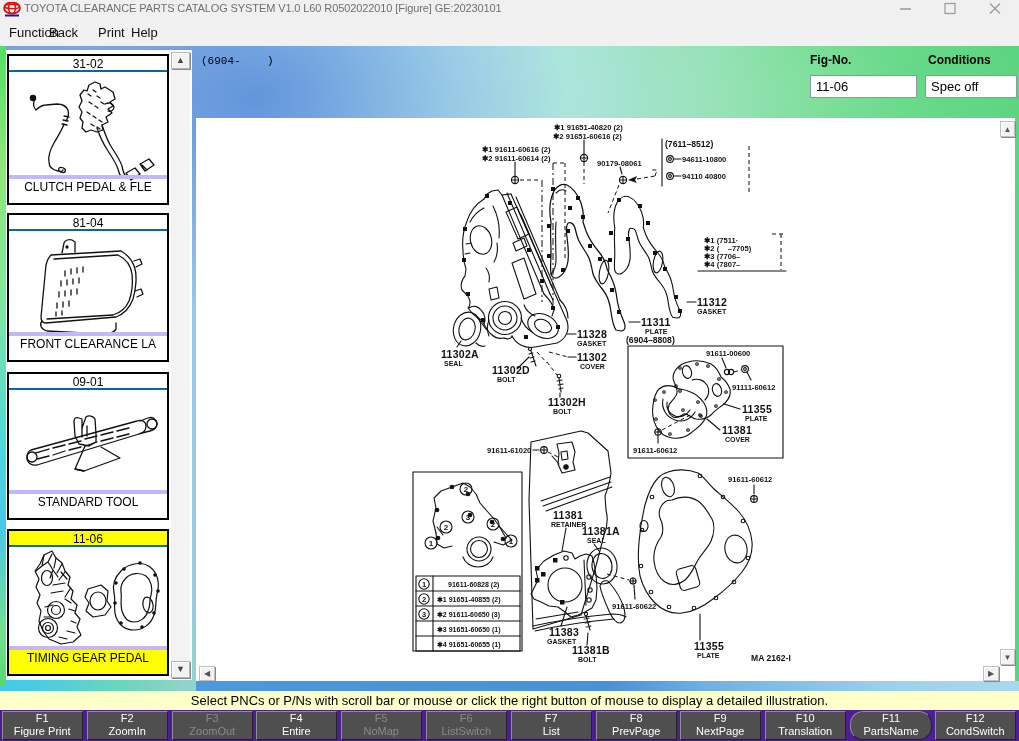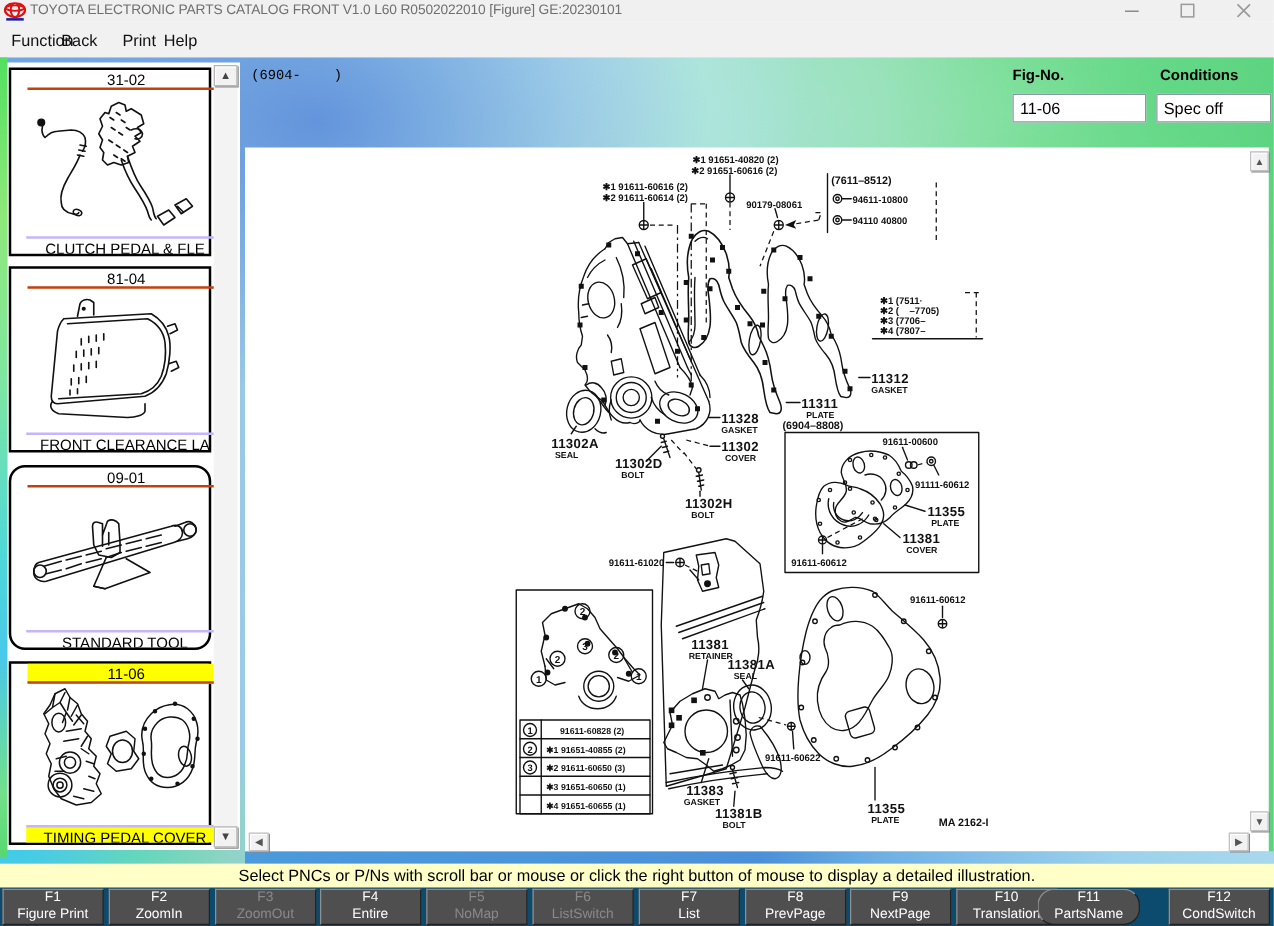--- a/index.html
+++ b/index.html
@@ -25,44 +25,44 @@
 #leftedge{left:0;top:46px;width:6px;height:640px;background:linear-gradient(#52e060,#8fe87a 20%,#7fe6a0 40%,#4fd8d8 62%,#49c8ea 75%,#73e08a 92%,#57d870);}
 #bluestrip{left:196px;top:681px;width:823px;height:10px;background:linear-gradient(90deg,#4a9adc 0%,#4a90d8 50%,#6fb0e4 62%,#9cd2ec 85%,#a8d8ee 100%);}
 #code6904{left:201px;top:55px;font-size:11px;font-weight:normal;font-family:"Liberation Mono",monospace;color:#000;}
 #figlabel{left:810px;top:53px;font-size:12px;font-weight:bold;color:#000;}
 #figbox{left:810px;top:75px;width:107px;height:23px;background:#fff;border:1px solid #8a9aa5;font-size:13px;padding:3px 0 0 5px;box-sizing:border-box;}
 #condlabel{left:928px;top:53px;font-size:12px;font-weight:bold;color:#000;}
 #condbox{left:925px;top:75px;width:92px;height:23px;background:#fff;border:1px solid #8a9aa5;font-size:13px;padding:3px 0 0 5px;box-sizing:border-box;}
 
 #sidebarbg{left:6px;top:50px;width:186px;height:630px;background:#fff;}
 .thumb{left:7px;width:162px;background:#fff;border:2px solid #000;box-sizing:border-box;}
-.thead{position:absolute;left:13px;top:0;width:100%;height:16px;border-bottom:2px solid #c2410c;text-align:center;font-size:12px;padding-top:1px;box-sizing:border-box;}
-.tcap{position:absolute;left:12px;bottom:0;width:100%;height:14px;border-top:2px solid #c4b5fd;text-align:center;font-size:12px;padding-top:1px;box-sizing:border-box;white-space:nowrap;overflow:hidden;}
+.thead{position:absolute;left:0;top:0;width:100%;height:16px;border-bottom:2px solid #0369a1;text-align:center;font-size:12px;padding-top:1px;box-sizing:border-box;}
+.tcap{position:absolute;left:0;bottom:0;width:100%;height:28px;border-top:4px solid #c4b5fd;text-align:center;font-size:12px;padding-top:1px;box-sizing:border-box;white-space:nowrap;overflow:hidden;}
 .yel{background:#ffff00;}
 #sscroll{left:171px;top:52px;width:19px;height:627px;background:#f3f3f3;}
 .sbtn{position:absolute;width:19px;height:17px;background:#f2f2f2;border:1px solid #b5b5b5;box-shadow:inset 1px 1px 0 #fff,1px 1px 0 #8a8a8a;box-sizing:border-box;text-align:center;line-height:14px;font-size:9px;color:#444;}
 
 #diagram{left:196px;top:118px;width:819px;height:563px;background:#fff;}
 .dbtn{position:absolute;background:#f2f2f2;border:1px solid #c0c0c0;box-shadow:inset 1px 1px 0 #fff,1px 1px 0 #8a8a8a;box-sizing:border-box;text-align:center;color:#555;}
 
 #msgbar{left:0;top:691px;width:1019px;height:19px;background:#ffffc8;text-align:center;font-size:13px;padding-top:2px;box-sizing:border-box;color:#000;}
-#fkeys{left:0;top:710px;width:1019px;height:31px;background:#0c4a6e;}
+#fkeys{left:0;top:710px;width:1019px;height:31px;background:#4c1d95;}
 .fk{position:absolute;top:1px;height:29px;background:#4f4f4f;border-top:1px solid #8f8f8f;border-left:1px solid #8f8f8f;border-right:1px solid #222;border-bottom:1px solid #222;box-sizing:border-box;color:#fff;text-align:center;font-size:11px;line-height:13px;}
 .fk.dim{color:#8a8a8a;}
 </style>
 </head>
 <body>
 <div class="abs" id="titlebar">
  <svg class="abs" style="left:3px;top:2px" width="18" height="15" viewBox="0 0 18 15">
   <ellipse cx="9" cy="6" rx="8" ry="5.6" fill="none" stroke="#e01010" stroke-width="1.8"></ellipse>
   <ellipse cx="9" cy="6" rx="3.4" ry="5.6" fill="none" stroke="#e01010" stroke-width="1.6"></ellipse>
   <ellipse cx="9" cy="4.4" rx="7.2" ry="2.2" fill="none" stroke="#e01010" stroke-width="1.4"></ellipse>
   <rect x="2" y="12.5" width="14" height="2" fill="#1a1aa0"></rect>
  </svg>
- <div class="abs" id="title">TOYOTA ELECTRONIC PARTS CATALOG FRONT V1.0 L60 R0502022010 [Figure] GE:20230101</div>
+ <div class="abs" id="title">TOYOTA CLEARANCE PARTS CATALOG SYSTEM V1.0 L60 R0502022010 [Figure] GE:20230101</div>
  <svg class="abs" style="left:898px;top:2px" width="115" height="13" viewBox="0 0 115 13">
   <line x1="2" y1="7" x2="13" y2="7" stroke="#8a8a8a" stroke-width="1.3"></line>
   <rect x="47" y="1.5" width="10" height="10" fill="none" stroke="#9a9a9a" stroke-width="1.2"></rect>
   <path d="M92 1.5 L102 11.5 M102 1.5 L92 11.5" stroke="#9a9a9a" stroke-width="1.3"></path>
  </svg>
 </div>
 <div class="abs" id="menubar">
  <div class="abs menuitem" style="left:9px">Function</div>
  <div class="abs menuitem" style="left:49px">Back</div>
  <div class="abs menuitem" style="left:98px">Print</div>
@@ -103,21 +103,21 @@
  <path d="M42,24 C40,26 38,30 37,34 L32,86 C32,90 34,92 37,92 L107,86 C115,83 121,76 124,68 C127,58 128,45 126,38 C124,30 119,24 112,20 L42,24 Z"></path>
  <path d="M45,28 L109,24 C117,28 122,35 123,43 C124,52 123,62 120,70 C117,77 111,82 104,84 L38,88"></path>
  <path d="M53,22 L55,12 C56,9 60,8 63,9 L66,11 L66,21"></path>
  <circle cx="58" cy="16" r="1" fill="#111"></circle>
  <path d="M125,30 L131,28 L133,33 L127,36 M126,60 L132,58 L134,63 L128,66"></path>
  <path d="M33,90 C30,94 32,98 38,100 L93,103 C100,103 106,101 107,98 L107,92"></path>
  <path d="M56,40 l0,5 M62,38 l0,5 M68,37 l0,5 M74,36 l0,5 M52,50 l0,5 M58,49 l0,5 M64,48 l0,5 M70,47 l0,5 M50,61 l0,5 M56,60 l0,5 M62,59 l0,5 M68,58 l0,5 M48,72 l0,5 M54,71 l0,5 M60,70 l0,5 M47,81 l0,4 M53,80 l0,4"></path>
  </svg>
  <div class="tcap">FRONT CLEARANCE LA</div>
 </div>
-<div class="abs thumb" style="top:372px;height:148px;border-radius:13px;">
+<div class="abs thumb" style="top:372px;height:148px;">
  <div class="thead">09-01</div>
  <svg class="abs" style="left:0;top:16px" width="158" height="110" viewBox="0 0 158 110" fill="none" stroke="#111" stroke-width="1.3" stroke-linejoin="round" stroke-linecap="round">
  <path d="M22,60 L128,31 C133,29 137,32 137,36 C137,40 134,43 130,44 L28,75 C23,76 18,73 18,68 C18,64 19,61 22,60 Z"></path>
  <circle cx="23" cy="67" r="5"></circle>
  <path d="M26,63 l14,-4 M44,58 l12,-3 M60,54 l12,-3 M76,49 l12,-3 M92,45 l12,-3 M108,41 l12,-3"></path>
  <path d="M28,69 l12,-3 M44,65 l12,-4 M60,60 l12,-3 M76,56 l12,-4 M92,51 l12,-3 M108,47 l12,-3"></path>
  <path d="M131,31 L139,28 C143,26 147,29 148,33 C148,37 145,40 141,41 L133,43"></path>
  <circle cx="143" cy="34" r="5"></circle>
  <path d="M66,46 L65,31 C65,28 67,27 70,28 L73,29 L73,38 L77,27 C80,25 84,26 86,29 L87,44 L87,52 L80,56 L70,54 Z"></path>
  <path d="M73,38 L73,47 M78,36 L78,46"></path>
@@ -146,21 +146,21 @@
  <circle cx="115" cy="22" r="1.2" fill="#111"></circle>
       <circle cx="131" cy="16" r="1.2" fill="#111"></circle>
       <circle cx="146" cy="28" r="1.2" fill="#111"></circle>
       <circle cx="149" cy="44" r="1.2" fill="#111"></circle>
       <circle cx="145" cy="66" r="1.2" fill="#111"></circle>
       <circle cx="133" cy="80" r="1.2" fill="#111"></circle>
       <circle cx="112" cy="76" r="1.2" fill="#111"></circle>
       <circle cx="106" cy="56" r="1.2" fill="#111"></circle>
       <circle cx="107" cy="36" r="1.2" fill="#111"></circle>
  </svg>
- <div class="tcap yel">TIMING PEDAL COVER</div>
+ <div class="tcap yel">TIMING GEAR PEDAL</div>
 </div>
 <div class="abs" id="sscroll"></div>
 <div class="abs sbtn" style="left:171px;top:52px;">▲</div>
 <div class="abs sbtn" style="left:171px;top:661px;">▼</div>
 
 <div class="abs" id="diagram"></div>
 <svg class="abs" style="left:196px;top:118px" width="819" height="563" viewBox="196 118 819 563" fill="none" stroke="none">
 <style>
 .s{stroke:#111;stroke-width:1.1;fill:none;stroke-linejoin:round;stroke-linecap:round;}
 .s2{stroke:#111;stroke-width:1.6;fill:none;stroke-linejoin:round;}
@@ -569,15 +569,15 @@
     <div class="fk" style="left: 2px; width: 80.5px;">F1<br>Figure Print</div>
     <div class="fk" style="left: 87px; width: 80.5px;">F2<br>ZoomIn</div>
     <div class="fk dim" style="left: 172px; width: 80.5px;">F3<br>ZoomOut</div>
     <div class="fk" style="left: 256px; width: 80.5px;">F4<br>Entire</div>
     <div class="fk dim" style="left: 341px; width: 80.5px;">F5<br>NoMap</div>
     <div class="fk dim" style="left: 426px; width: 80.5px;">F6<br>ListSwitch</div>
     <div class="fk" style="left: 511px; width: 80.5px;">F7<br>List</div>
     <div class="fk" style="left: 596px; width: 80.5px;">F8<br>PrevPage</div>
     <div class="fk" style="left: 680px; width: 80.5px;">F9<br>NextPage</div>
     <div class="fk" style="left: 765px; width: 80.5px;">F10<br>Translation</div>
-    <div class="fk" style="left: 830px; width: 82px; border-radius: 13px;">F11<br>PartsName</div>
+    <div class="fk" style="left: 850px; width: 82px; border-radius: 13px;">F11<br>PartsName</div>
     <div class="fk" style="left: 935px; width: 80.5px;">F12<br>CondSwitch</div>
   </div>
 
 </body></html>

